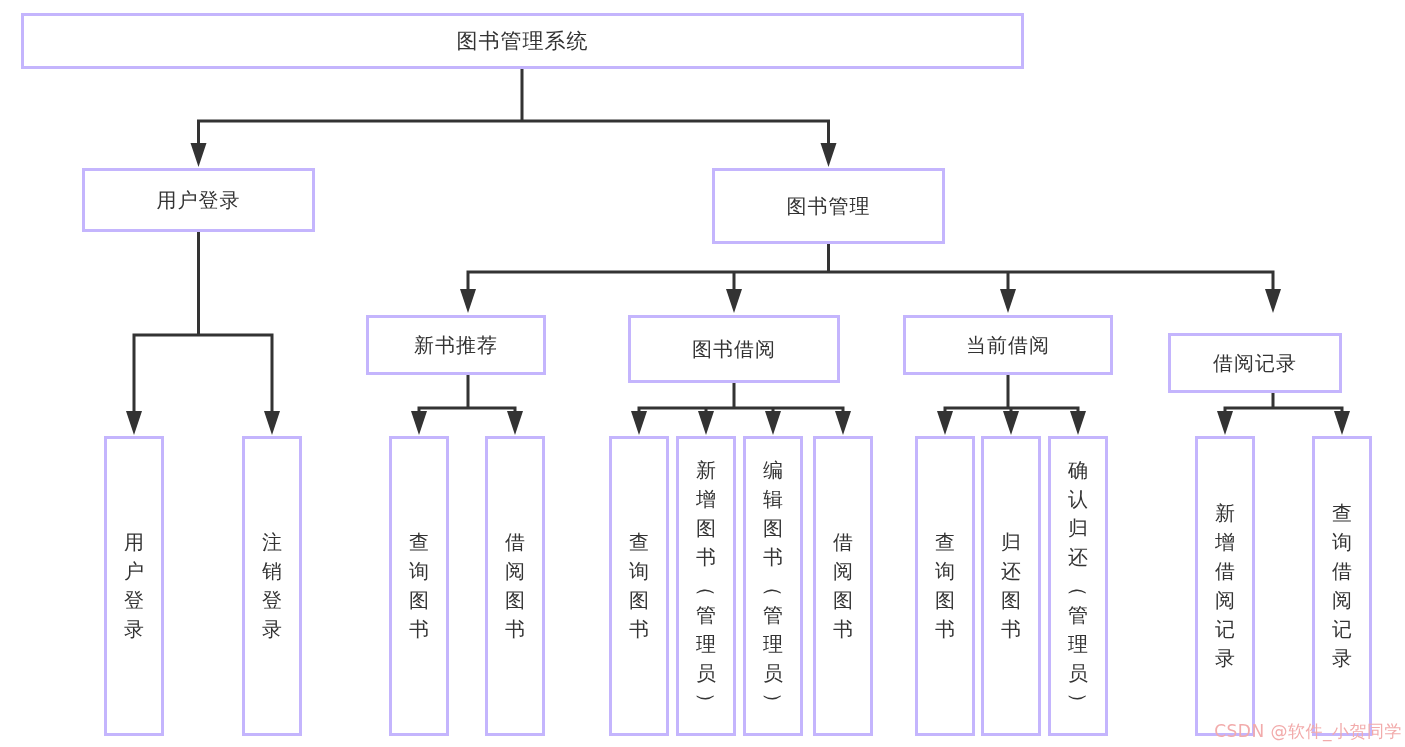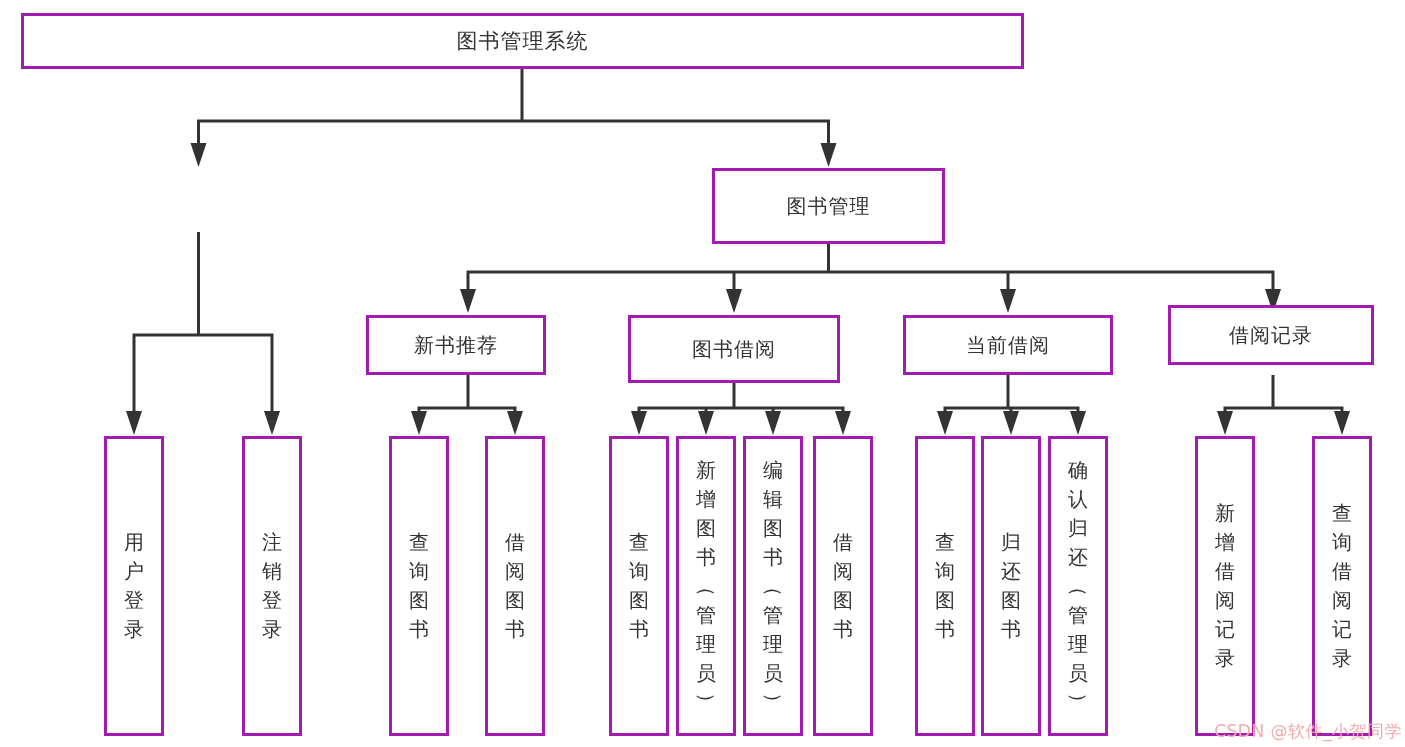--- a/index.html
+++ b/index.html
@@ -12,21 +12,21 @@
     overflow: hidden;
   }
   svg.connectors {
     position: absolute;
     left: 0; top: 0;
     width: 1405px; height: 747px;
   }
   .box {
     position: absolute;
     background: #ffffff;
-    border: 3px solid #a21caf;
+    border: 3px solid #c4b5fd;
     box-sizing: border-box;
     display: flex;
     align-items: center;
     justify-content: center;
     color: #333333;
   }
   .hbox { font-size: 20px; letter-spacing: 1px; }
   .rootbox { font-size: 21px; }
   .vbox { flex-direction: column; font-size: 20px; }
   .vbox span {
@@ -102,26 +102,27 @@
          M835 411 L851 411 L843 435 Z
          M937 411 L953 411 L945 435 Z
          M1003 411 L1019 411 L1011 435 Z
          M1070 411 L1086 411 L1078 435 Z
          M1217 411 L1233 411 L1225 435 Z
          M1334 411 L1350 411 L1342 435 Z" fill="#333333" stroke="none"></path>
   </svg>
 
   <div class="box hbox rootbox" style="left:21px; top:13px; width:1003px; height:56px;">图书管理系统</div>
 
+  <div class="box hbox" style="left:82px; top:168px; width:233px; height:64px;">用户登录</div>
   <div class="box hbox" style="left:712px; top:168px; width:233px; height:76px;">图书管理</div>
 
   <div class="box hbox" style="left:366px; top:315px; width:180px; height:60px;">新书推荐</div>
   <div class="box hbox" style="left:628px; top:315px; width:212px; height:68px;">图书借阅</div>
   <div class="box hbox" style="left:903px; top:315px; width:210px; height:60px;">当前借阅</div>
-  <div class="box hbox" style="left:1168px; top:305px; width:206px; height:60px;">借阅记录</div>
+  <div class="box hbox" style="left:1168px; top:333px; width:174px; height:60px;">借阅记录</div>
 
   <div class="box vbox" style="left:104px; top:436px; width:60px; height:300px;">
       <span>用</span>
       <span>户</span>
       <span>登</span>
       <span>录</span>
     </div>
   <div class="box vbox" style="left:242px; top:436px; width:60px; height:300px;">
       <span>注</span>
       <span>销</span>

